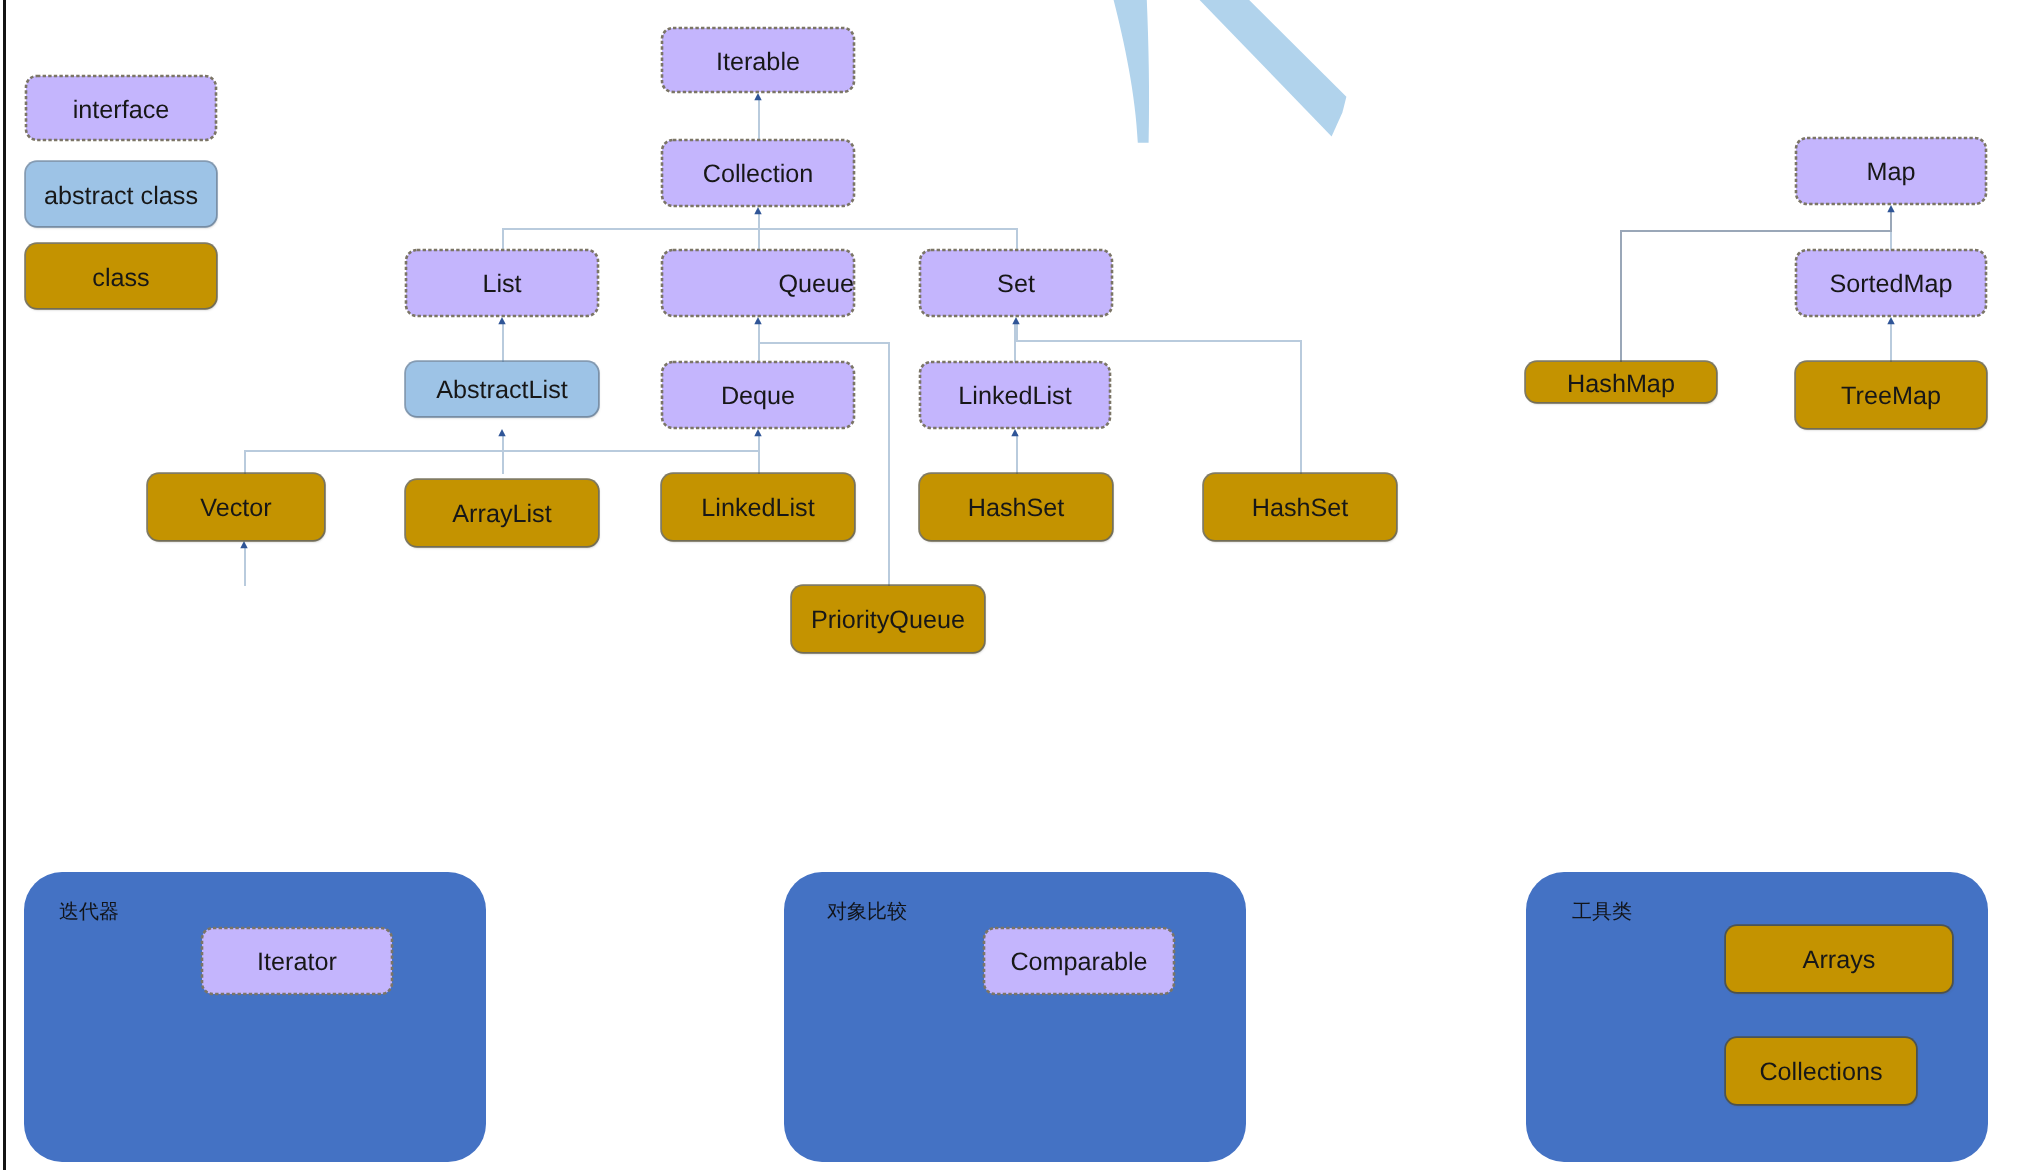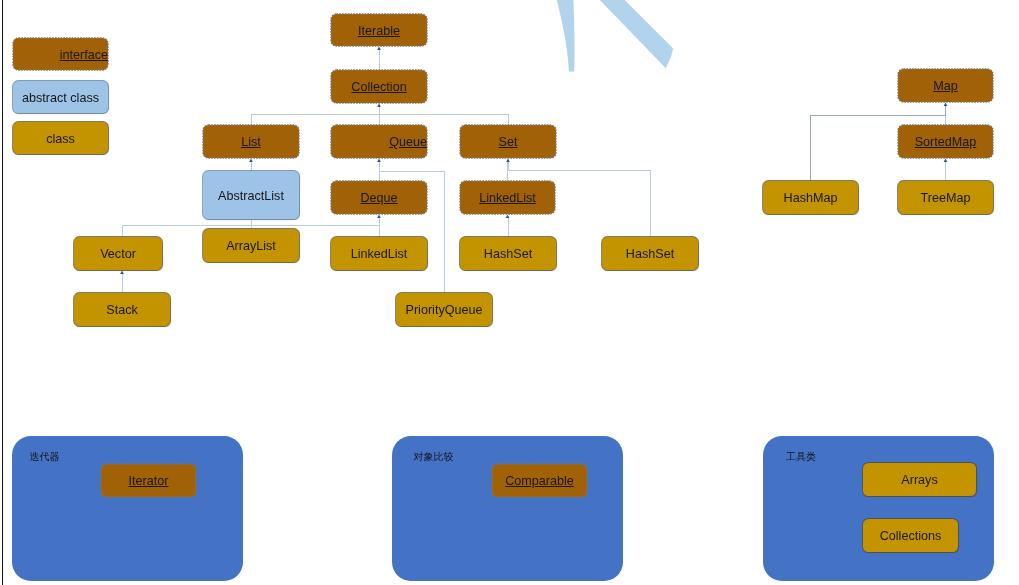--- a/index.html
+++ b/index.html
@@ -4,21 +4,21 @@
 <title>Java Collections Framework</title>
 <style>
   html,body{margin:0;padding:0;}
   body{width:1019px;height:585px;background:#ffffff;
        font-family:"Liberation Sans",sans-serif;overflow:hidden;}
   #stage{position:relative;width:1019px;height:585px;background:#ffffff;}
   .page-rule{position:absolute;left:0;top:0;width:6px;height:585px;background:linear-gradient(to right,#fff 0,#fff 1.7px,#141414 1.7px,#141414 3.15px,#fff 3.15px,#fff 100%);}
   .node{position:absolute;display:flex;align-items:center;justify-content:center;
         color:#171717;border-radius:5.5px;box-sizing:border-box;text-align:center;
         font-size:12.6px;line-height:1;white-space:nowrap;}
-  .n-interface{background:#a16207;text-decoration:underline;}
+  .n-interface{background:#c4b5fd;}
   .n-abstract{background:#9dc3e6;box-shadow:0 0 0 0.9px rgba(88,118,150,0.72), 0.5px 0.9px 1.1px rgba(70,70,70,0.34);}
   .n-class{background:#c49300;box-shadow:0 0 0 0.9px rgba(80,73,42,0.72), 0.5px 0.9px 1.1px rgba(70,70,70,0.34);}
   .panel{position:absolute;background:#4472c4;border-radius:19px;}
   .panel-label{position:absolute;font-size:10px;color:#111419;line-height:1;
         font-family:"DejaVu Sans",sans-serif;}
   svg.layer{position:absolute;left:0;top:0;width:1019px;height:585px;}
   svg.dotframe{position:absolute;left:-2px;top:-2px;}
   .lbl{position:relative;z-index:1;filter:blur(0px);top:0.8px;}
   .panel-label{filter:blur(0px);}
 </style>
@@ -61,21 +61,21 @@
       <path d="M508.00,158.50 L506.15,162.10 L509.85,162.10 Z"></path>
       <path d="M251.00,214.50 L249.15,218.10 L252.85,218.10 Z"></path>
       <path d="M379.00,214.50 L377.15,218.10 L380.85,218.10 Z"></path>
       <path d="M507.50,214.50 L505.65,218.10 L509.35,218.10 Z"></path>
       <path d="M122.00,270.50 L120.15,274.10 L123.85,274.10 Z"></path>
       <path d="M945.50,102.50 L943.65,106.10 L947.35,106.10 Z"></path>
       <path d="M945.50,158.50 L943.65,162.10 L947.35,162.10 Z"></path>
     </g>
   </svg>
 
-    <div class="node n-interface" style="left:13px;top:38px;width:95px;height:32px;justify-content:flex-end;">
+    <div class="node n-interface" style="left:13px;top:38px;width:95px;height:32px;">
       <svg class="dotframe" width="99" height="36" viewBox="0 0 99 36">
         <rect x="2" y="2" width="95" height="32" rx="5.5" ry="5.5" fill="none" stroke="#7b7566" stroke-width="1.3" stroke-dasharray="1.7 1.1"></rect>
       </svg>
       <span class="lbl">interface</span>
     </div>
     <div class="node n-abstract" style="left:13px;top:81px;width:95px;height:32px;">
       <span class="lbl">abstract class</span>
     </div>
     <div class="node n-class" style="left:13px;top:122px;width:95px;height:32px;">
       <span class="lbl">class</span>
@@ -104,69 +104,66 @@
         <rect x="2" y="2" width="96" height="33" rx="5.5" ry="5.5" fill="none" stroke="#7b7566" stroke-width="1.3" stroke-dasharray="1.7 1.1"></rect>
       </svg>
       <span class="lbl">Queue</span>
     </div>
     <div class="node n-interface" style="left:460px;top:125px;width:96px;height:33px;">
       <svg class="dotframe" width="100" height="37" viewBox="0 0 100 37">
         <rect x="2" y="2" width="96" height="33" rx="5.5" ry="5.5" fill="none" stroke="#7b7566" stroke-width="1.3" stroke-dasharray="1.7 1.1"></rect>
       </svg>
       <span class="lbl">Set</span>
     </div>
-    <div class="node n-abstract" style="left:203px;top:171px;width:96px;height:48px;">
+    <div class="node n-abstract" style="left:203px;top:181px;width:96px;height:27px;">
       <span class="lbl">AbstractList</span>
     </div>
     <div class="node n-interface" style="left:331px;top:181px;width:96px;height:33px;">
       <svg class="dotframe" width="100" height="37" viewBox="0 0 100 37">
         <rect x="2" y="2" width="96" height="33" rx="5.5" ry="5.5" fill="none" stroke="#7b7566" stroke-width="1.3" stroke-dasharray="1.7 1.1"></rect>
       </svg>
       <span class="lbl">Deque</span>
     </div>
     <div class="node n-interface" style="left:460px;top:181px;width:95px;height:33px;">
       <svg class="dotframe" width="99" height="37" viewBox="0 0 99 37">
         <rect x="2" y="2" width="95" height="33" rx="5.5" ry="5.5" fill="none" stroke="#7b7566" stroke-width="1.3" stroke-dasharray="1.7 1.1"></rect>
       </svg>
       <span class="lbl">LinkedList</span>
     </div>
     <div class="node n-class" style="left:74px;top:237px;width:88px;height:33px;">
       <span class="lbl">Vector</span>
     </div>
-    <div class="node n-class" style="left:203px;top:229px;width:96px;height:33px;align-items:center;">
+    <div class="node n-class" style="left:203px;top:240px;width:96px;height:33px;align-items:center;">
       <span class="lbl">ArrayList</span>
     </div>
     <div class="node n-class" style="left:331px;top:237px;width:96px;height:33px;">
       <span class="lbl">LinkedList</span>
     </div>
     <div class="node n-class" style="left:460px;top:237px;width:96px;height:33px;">
       <span class="lbl">HashSet</span>
     </div>
     <div class="node n-class" style="left:602px;top:237px;width:96px;height:33px;">
       <span class="lbl">HashSet</span>
-    </div>
-    <div class="node n-class" style="left:74px;top:293px;width:96px;height:33px;">
-      <span class="lbl">Stack</span>
     </div>
     <div class="node n-class" style="left:396px;top:293px;width:96px;height:33px;">
       <span class="lbl">PriorityQueue</span>
     </div>
     <div class="node n-interface" style="left:898px;top:69px;width:95px;height:33px;">
       <svg class="dotframe" width="99" height="37" viewBox="0 0 99 37">
         <rect x="2" y="2" width="95" height="33" rx="5.5" ry="5.5" fill="none" stroke="#7b7566" stroke-width="1.3" stroke-dasharray="1.7 1.1"></rect>
       </svg>
       <span class="lbl">Map</span>
     </div>
     <div class="node n-interface" style="left:898px;top:125px;width:95px;height:33px;">
       <svg class="dotframe" width="99" height="37" viewBox="0 0 99 37">
         <rect x="2" y="2" width="95" height="33" rx="5.5" ry="5.5" fill="none" stroke="#7b7566" stroke-width="1.3" stroke-dasharray="1.7 1.1"></rect>
       </svg>
       <span class="lbl">SortedMap</span>
     </div>
-    <div class="node n-class" style="left:763px;top:181px;width:95px;height:33px;">
+    <div class="node n-class" style="left:763px;top:181px;width:95px;height:20px;">
       <span class="lbl">HashMap</span>
     </div>
     <div class="node n-class" style="left:898px;top:181px;width:95px;height:33px;">
       <span class="lbl">TreeMap</span>
     </div>
 
     <div class="panel" style="left:12px;top:436px;width:231px;height:145px;"></div>
     <div class="panel-label" style="left:29.5px;top:451.5px;">迭代器</div>
     <div class="node n-interface" style="left:101px;top:464px;width:95px;height:33px;">
       <svg class="dotframe" width="99" height="37" viewBox="0 0 99 37">

